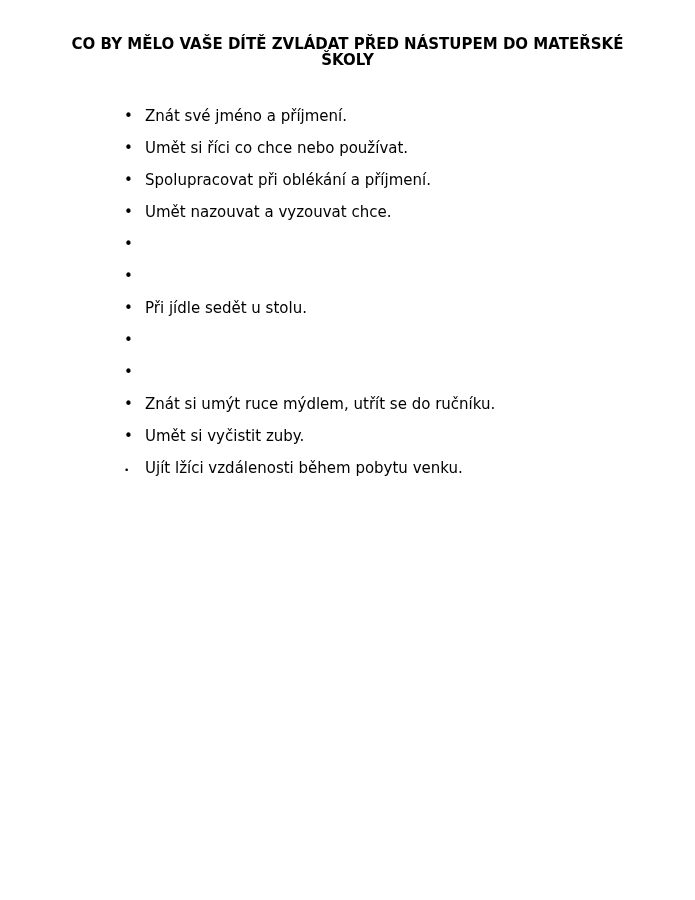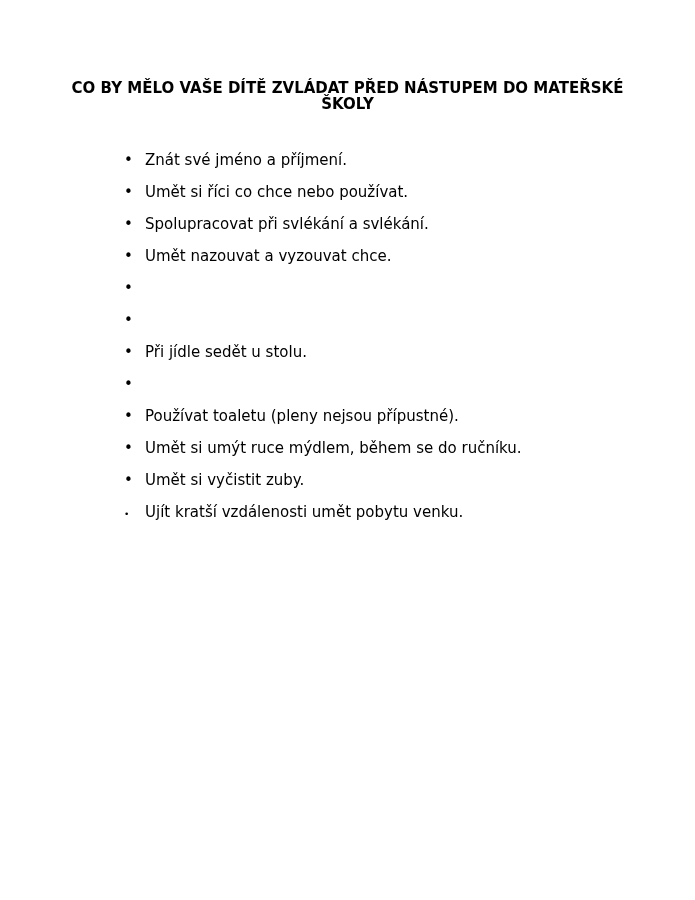--- a/index.html
+++ b/index.html
@@ -10,22 +10,22 @@
   .page {
     position: relative;
     width: 695px;
     height: 900px;
     background: #ffffff;
     font-family: "DejaVu Sans", "Liberation Sans", sans-serif;
     color: #000000;
     overflow: hidden;
   }
   .doc-title {
-    margin: 8px auto;
-    padding-top: 72px;
+    margin: 0 auto;
+    padding-top: 36px;
     width: 560px;
     text-align: center;
     font-size: 15px;
     font-weight: bold;
     line-height: 16px;
     color: #000000;
   }
   .task-list {
     margin: 39px 0 0 124px;
     padding: 0;
@@ -63,21 +63,21 @@
         <span>Znát své jméno a příjmení.</span>
       </li>
 
       <li>
         <span class="bullet">•</span>
         <span>Umět si říci co chce nebo používat.</span>
       </li>
 
       <li>
         <span class="bullet">•</span>
-        <span>Spolupracovat při svlékání a svlékání.</span>
+        <span>Spolupracovat při oblékání a příjmení.</span>
       </li>
 
       <li>
         <span class="bullet">•</span>
         <span>Umět nazouvat a vyzouvat chce.</span>
       </li>
 
       <li>
         <span class="bullet">•</span>
       </li>
@@ -90,31 +90,30 @@
         <span class="bullet">•</span>
         <span>Při jídle sedět u stolu.</span>
       </li>
 
       <li>
         <span class="bullet">•</span>
       </li>
 
       <li>
         <span class="bullet">•</span>
-        <span>Používat toaletu (pleny nejsou přípustné).</span>
       </li>
 
       <li>
         <span class="bullet">•</span>
-        <span>Umět si umýt ruce mýdlem, během se do ručníku.</span>
+        <span>Znát si umýt ruce mýdlem, utřít se do ručníku.</span>
       </li>
 
       <li>
         <span class="bullet">•</span>
         <span>Umět si vyčistit zuby.</span>
       </li>
 
       <li>
         <span class="bullet">•</span>
-        <span>Ujít kratší vzdálenosti umět pobytu venku.</span>
+        <span>Ujít lžíci vzdálenosti během pobytu venku.</span>
       </li>
     </ul>
 </div>
 
 </body></html>

